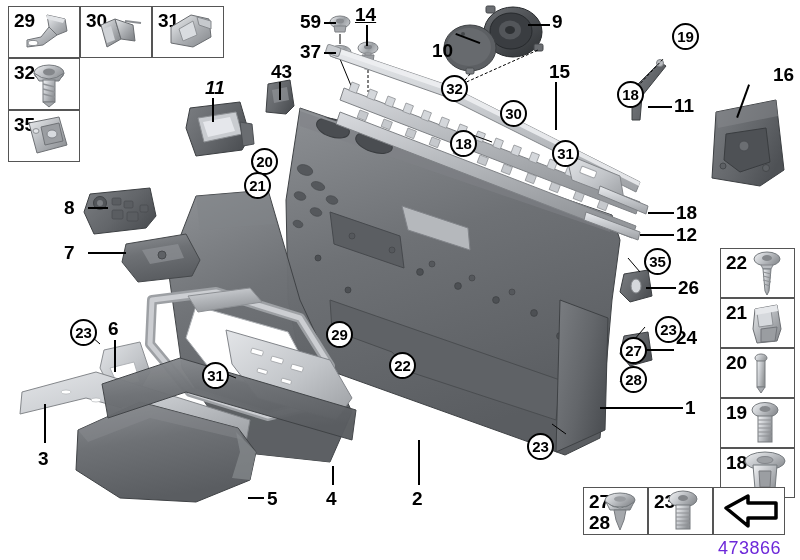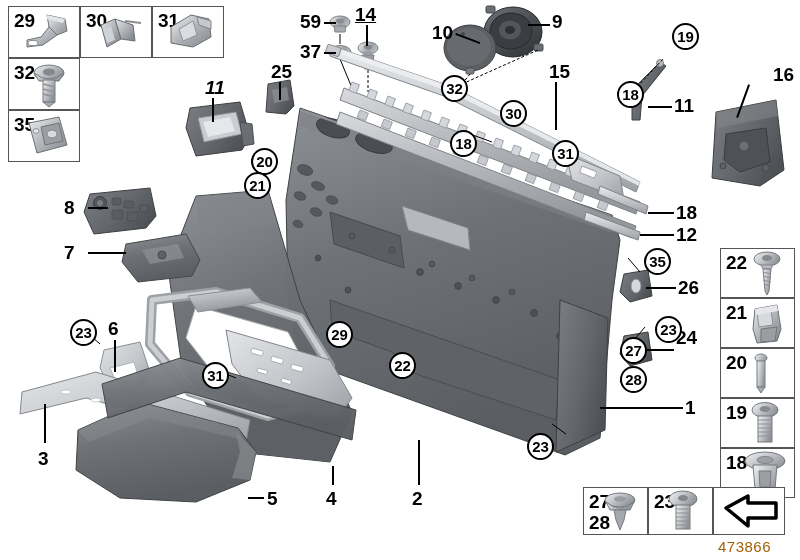--- a/index.html
+++ b/index.html
@@ -56,22 +56,22 @@
     font-weight:bold;
     font-size:19px;
     color:#000;
     font-family:"Liberation Sans", sans-serif;
   }
   .ibox .art{
     position:absolute;inset:0;
   }
   .refno{
     position:absolute;
-    font-size:15px;
-    color:#a16207;
+    font-size:18px;
+    color:#6d28d9;
     letter-spacing:.5px;
     font-family:"Liberation Sans", sans-serif;
   }
   svg{display:block;overflow:visible;}
   .art-layer{position:absolute;left:0;top:0;width:800px;height:560px;pointer-events:none;}
 </style>
 </head>
 <body>
 
 <div id="canvas">
@@ -623,25 +623,25 @@
       <div class="leader" style="left: 88px; top: 252px; width: 38px; height: 1.6px; transform: rotate(0deg);"></div>
       <div class="leader" style="left: 116px; top: 340px; width: 32px; height: 1.6px; transform: rotate(90deg);"></div>
       <div class="leader" style="left: 46px; top: 404px; width: 39px; height: 1.6px; transform: rotate(90deg);"></div>
       <div class="leader" style="left: 248px; top: 497px; width: 16px; height: 1.6px; transform: rotate(0deg);"></div>
       <div class="leader" style="left: 334px; top: 466px; width: 19px; height: 1.6px; transform: rotate(90deg);"></div>
       <div class="leader" style="left: 420px; top: 440px; width: 45px; height: 1.6px; transform: rotate(90deg);"></div>
     </div>
 
   <div id="labels">
       <div class="lbl" style="left: 205px; top: 78px; font-style: italic;">11</div>
-      <div class="lbl" style="left: 271px; top: 62px;">25</div>
+      <div class="lbl" style="left: 271px; top: 62px;">43</div>
       <div class="lbl" style="left: 300px; top: 12px;">59</div>
       <div class="lbl" style="left: 300px; top: 42px;">37</div>
       <div class="lbl" style="left: 355px; top: 5px; text-decoration: underline;">14</div>
-      <div class="lbl" style="left: 432px; top: 23px;">10</div>
+      <div class="lbl" style="left: 432px; top: 41px;">10</div>
       <div class="lbl" style="left: 552px; top: 12px;">9</div>
       <div class="lbl" style="left: 549px; top: 62px;">15</div>
       <div class="lbl" style="left: 741px; top: 65px; margin-left: 32px;">16</div>
       <div class="lbl" style="left: 674px; top: 96px;">11</div>
       <div class="lbl" style="left: 676px; top: 203px;">18</div>
       <div class="lbl" style="left: 676px; top: 225px;">12</div>
       <div class="lbl" style="left: 678px; top: 278px;">26</div>
       <div class="lbl" style="left: 676px; top: 328px;">24</div>
       <div class="lbl" style="left: 685px; top: 398px;">1</div>
       <div class="lbl" style="left: 64px; top: 198px;">8</div>

